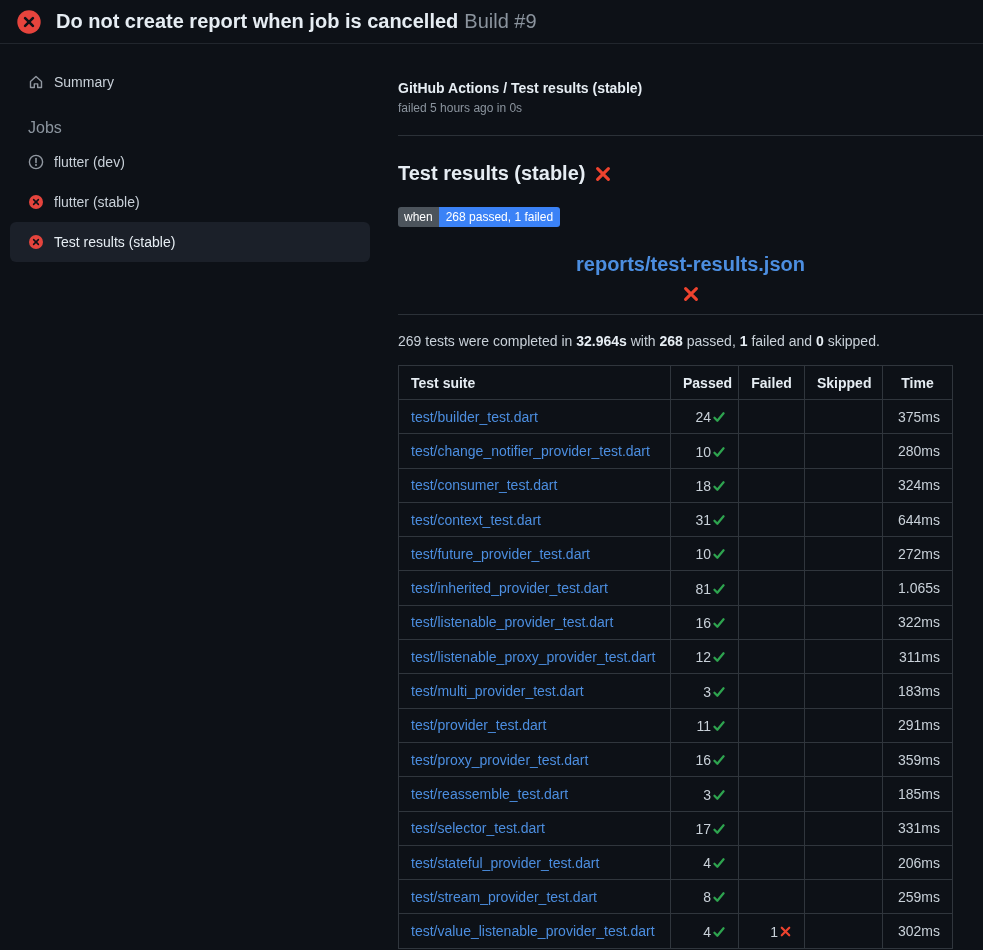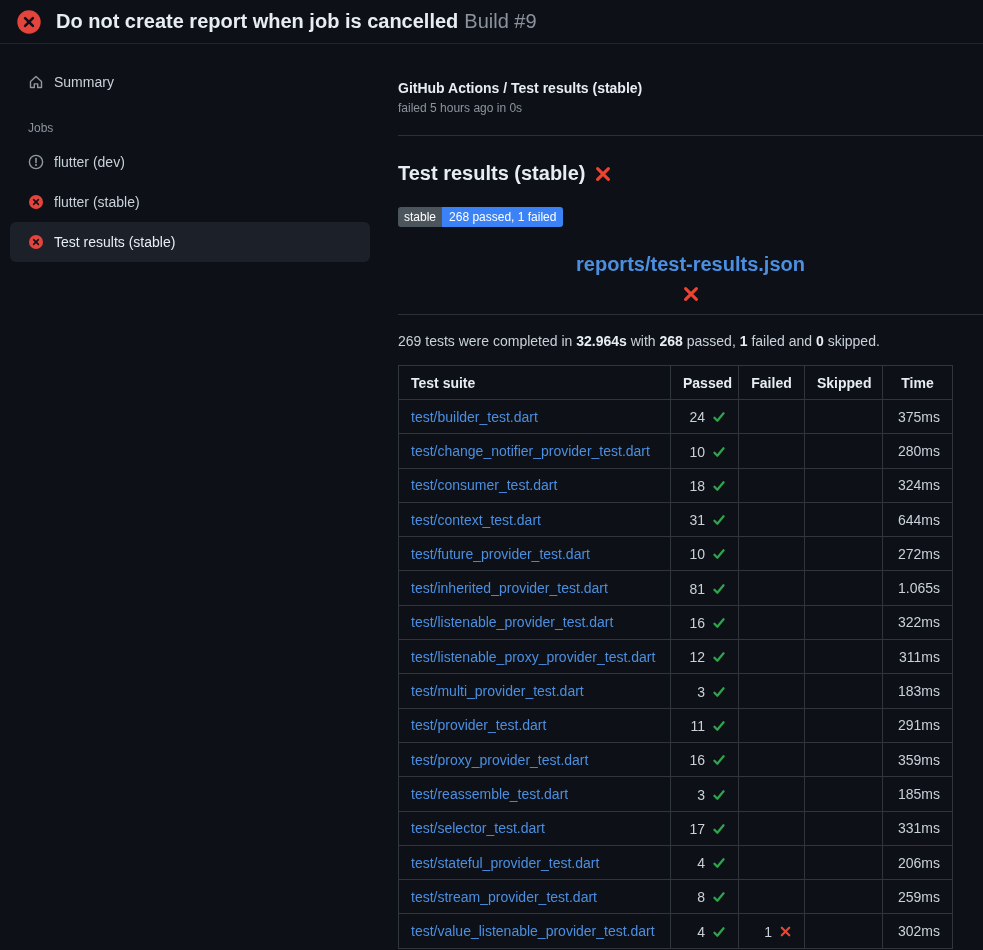--- a/index.html
+++ b/index.html
@@ -25,21 +25,21 @@
   .sidebar { width:380px; flex:0 0 auto; padding-top:18px; }
   .side-item {
     display:flex; align-items:center; gap:10px;
     height:40px; margin:0 10px; padding:0 18px;
     border-radius:6px; cursor:pointer; color:#c9d1d9;
   }
   .side-item.selected { background:#1b2029; color:#e6edf3; }
   .side-item svg { flex:0 0 auto; }
   .side-heading {
     margin:14px 10px 2px; padding:0 18px;
-    font-size:12px; color:#8b949e; height:24px; display:flex; align-items:center;
+    font-size:16px; color:#8b949e; height:24px; display:flex; align-items:center;
   }
 
   
   .main { flex:1; padding:36px 0 0 18px; min-width:0; }
   .crumb { font-weight:700; color:#e6edf3; font-size:14px; }
   .status-line { color:#8b949e; font-size:12px; margin-top:5px; }
   hr.divider { border:0; border-top:1px solid #2b3138; margin:20px 0 0; }
 
   .section-title {
     margin:26px 0 0; font-size:20px; font-weight:700; color:#e6edf3;
@@ -68,21 +68,21 @@
     border:1px solid #30363d; padding:8px 12px; height:34px;
   }
   .results th { color:#e6edf3; font-weight:700; text-align:center; }
   .results th.c-suite { text-align:left; }
   .results td.c-num, .results td.c-time { text-align:right; }
   .results col.w-suite { width:272px; }
   .results col.w-passed { width:68px; }
   .results col.w-failed { width:66px; }
   .results col.w-skipped { width:78px; }
   .results col.w-time { width:70px; }
-  .cellflex { display:inline-flex; align-items:center; gap:7px; vertical-align:middle; }
+  .cellflex { display:inline-flex; align-items:center; gap:1px; vertical-align:middle; }
 
   .icon-check { color:#2ea44f; }
   .icon-cross-sm { color:#ee432e; }
   .heading-cross { color:#ee432e; flex:0 0 auto; }
 </style>
 </head>
 <body>
 
 <div class="header">
   <span class="status-circle">
@@ -139,21 +139,21 @@
     <hr class="divider">
 
     <h3 class="section-title">
       <span>Test results (stable)</span>
       <svg class="heading-cross" viewBox="0 0 18 18" width="18" height="18">
         <path d="M3.6 3.6l10.8 10.8M14.4 3.6L3.6 14.4" stroke="currentColor" stroke-width="3.1" stroke-linecap="round" fill="none"></path>
       </svg>
     </h3>
 
     <div class="badge">
-      <span class="badge-label">stable</span>
+      <span class="badge-label">when</span>
       <span class="badge-value">268 passed, 1 failed</span>
     </div>
 
     <h2 class="report-title">
       <a href="#">reports/test-results.json</a>
       <svg class="heading-cross" viewBox="0 0 18 18" width="18" height="18">
         <path d="M3.6 3.6l10.8 10.8M14.4 3.6L3.6 14.4" stroke="currentColor" stroke-width="3.1" stroke-linecap="round" fill="none"></path>
       </svg>
     </h2>
 

